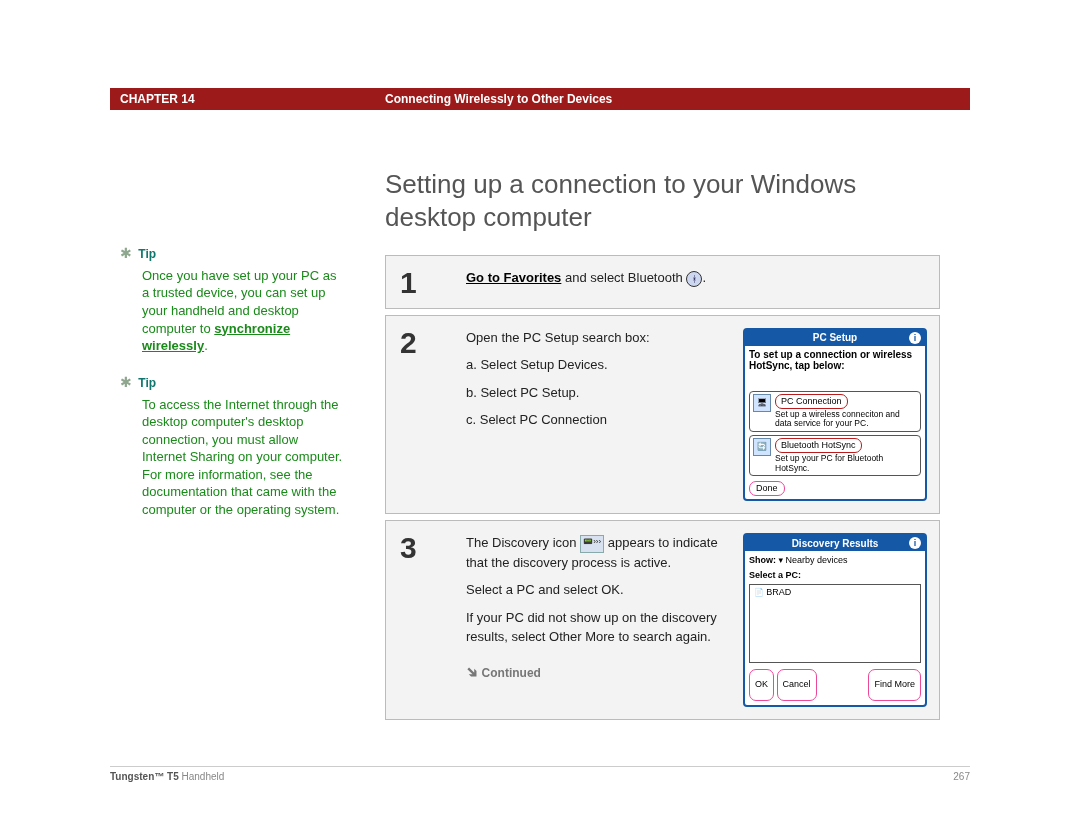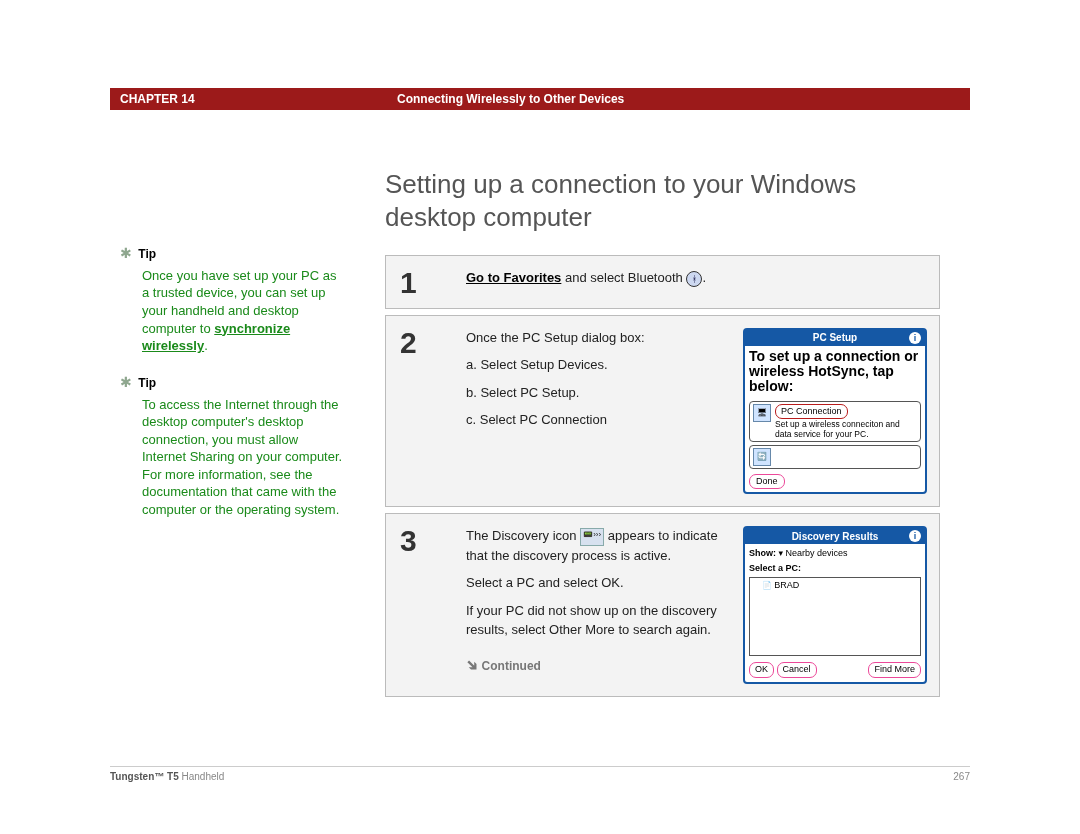--- a/index.html
+++ b/index.html
@@ -25,36 +25,35 @@
     align-items: center;
     font-size: 12px;
   }
   .header-chapter {
     width: 265px;
     padding-left: 10px;
     font-weight: bold;
   }
   .header-title {
     font-weight: bold;
-    margin-left: 12px;
   }
 
   .sidebar {
     position: absolute;
     top: 244px;
     left: 120px;
     width: 225px;
     color: #1a8a1a;
     font-size: 13px;
     line-height: 1.35;
   }
   .tip-block { margin-bottom: 18px; }
   .tip-label {
     font-weight: bold;
-    color: #000000;
+    color: #0f766e;
     font-size: 12px;
   }
   .tip-icon {
     color: #8fa78f;
     font-size: 14px;
     margin-right: 3px;
   }
   .tip-body {
     margin-top: 4px;
     margin-left: 22px;
@@ -179,23 +178,23 @@
     text-align: center;
     line-height: 12px;
     font-weight: bold;
     font-size: 9px;
   }
   .pda-body {
     padding: 3px 4px;
   }
   .pda-instr {
     font-weight: bold;
-    font-size: 14px;
+    font-size: 10px;
     line-height: 1.1;
-    margin-bottom: 6px;
+    margin-bottom: 20px;
   }
   .pda-option {
     border: 1px solid #555;
     border-radius: 4px;
     padding: 2px 3px;
     margin-bottom: 3px;
     display: flex;
     gap: 4px;
     align-items: flex-start;
   }
@@ -235,32 +234,32 @@
   }
 
   
   .disc-body { padding: 3px 4px 4px 4px; }
   .disc-row { font-size: 9px; margin-bottom: 1px; }
   .disc-row strong { font-weight: bold; }
   .disc-list {
     border: 1px solid #555;
     height: 75px;
     margin: 2px 0 4px 0;
-    padding: 1px 12px;
+    padding: 1px 4px;
     font-size: 9px;
   }
   .disc-list-item::before {
     content: "📄 ";
     font-size: 8px;
   }
   .disc-buttons {
     display: flex;
     justify-content: space-between;
   }
-  .disc-buttons .pda-btn { font-size: 9px; padding: 0 5px; }
+  .disc-buttons .pda-btn { font-size: 9px; padding: 8px 5px; }
 
   .footer {
     position: absolute;
     bottom: 45px;
     left: 110px;
     right: 110px;
     height: 18px;
     border-top: 1px solid #ccc;
     padding-top: 4px;
     font-size: 10px;
@@ -307,21 +306,21 @@
           <span class="step-link">Go to Favorites</span><span> and select Bluetooth </span><span class="bt-icon">ᚼ</span><span>.</span>
         </p>
       </div>
     </div>
   </div>
 
   <div class="step-box">
     <div class="step-num">2</div>
     <div class="step-body">
       <div class="step-text">
-        <p>Once the PC Setup dialog box:</p>
+        <p>Open the PC Setup search box:</p>
         <p>a.  Select Setup Devices.</p>
         <p>b.  Select PC Setup.</p>
         <p>c.  Select PC Connection</p>
       </div>
 
       <div class="pda-box">
         <div class="pda-titlebar">
           <span>PC Setup</span>
           <span class="info">i</span>
         </div>
@@ -329,20 +328,24 @@
           <div class="pda-instr">To set up a connection or wireless HotSync, tap below:</div>
           <div class="pda-option">
             <div class="pda-option-icon">🖥</div>
             <div class="pda-option-content">
               <span class="pda-option-title">PC Connection</span>
               <div class="pda-option-desc">Set up a wireless conneciton and data service for your PC.</div>
             </div>
           </div>
           <div class="pda-option">
             <div class="pda-option-icon">🔄</div>
+            <div class="pda-option-content">
+              <span class="pda-option-title">Bluetooth HotSync</span>
+              <div class="pda-option-desc">Set up your PC for Bluetooth HotSync.</div>
+            </div>
           </div>
           <span class="pda-btn">Done</span>
         </div>
       </div>
     </div>
   </div>
 
   <div class="step-box">
     <div class="step-num">3</div>
     <div class="step-body">

